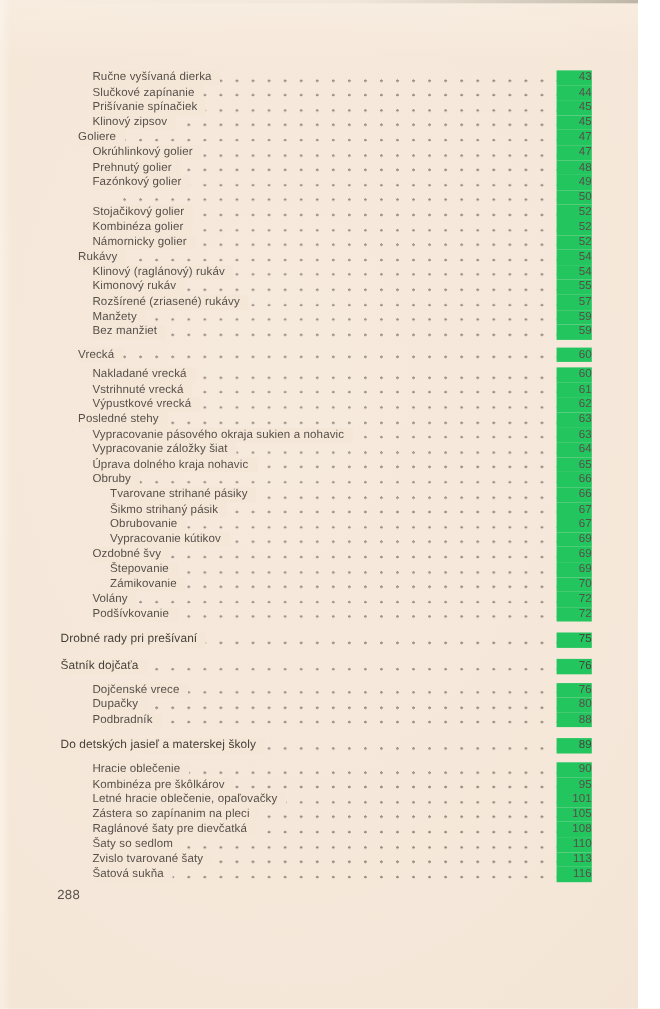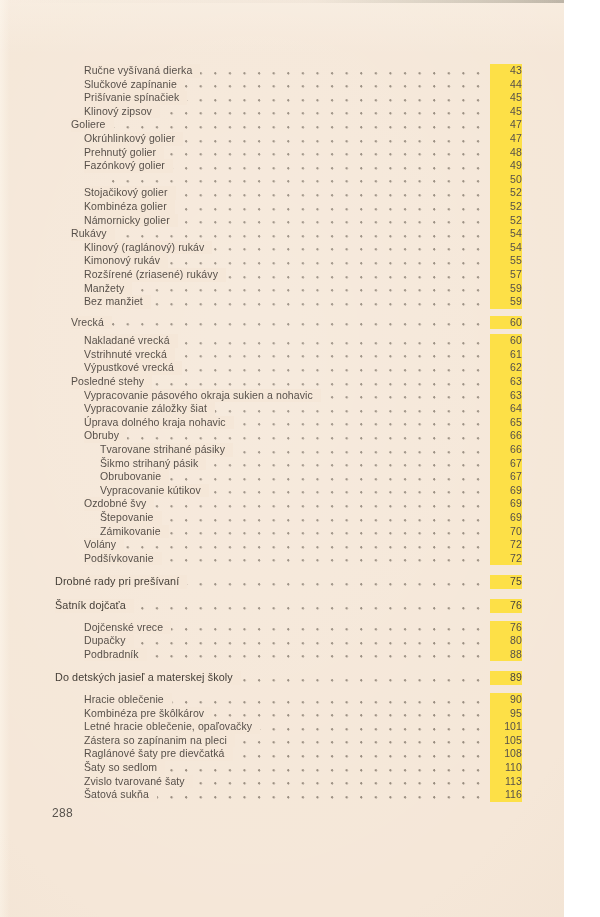--- a/index.html
+++ b/index.html
@@ -4,20 +4,21 @@
 <style>
   html,body{margin:0;padding:0;}
   body{
     width:600px;height:917px;
     font-family:"Liberation Sans","DejaVu Sans",sans-serif;
     overflow:hidden;
   }
   .page{
     position:relative;width:564px;height:917px;
     background:#f5e7d8;
+    padding-left:16px;
   }
   
   .page::after{
     content:"";position:absolute;inset:0;pointer-events:none;
     background:
       radial-gradient(130% 120% at 45% 38%, rgba(255,255,255,0.14) 0%, rgba(255,255,255,0) 55%, rgba(196,168,142,0.16) 100%),
       linear-gradient(to bottom, rgba(255,250,242,0.28) 0%, rgba(255,250,242,0) 6%);
   }
   .edge-top{
     position:absolute;top:0;left:0;right:0;height:3px;pointer-events:none;
@@ -47,21 +48,21 @@
     background:#f5e7d8;padding-right:8px;
   }
   .lvl0 .label{left:55px;}
   .lvl1 .label{left:71px;}
   .lvl2 .label{left:84px;}
   .lvl3 .label{left:100px;}
   .bold .label{font-weight:400;color:#443e37;font-size:10.8px;}
   .pagenum{
     position:absolute;right:42px;top:0;z-index:1;
     min-width:26px;text-align:right;
-    background:#fde047;padding-left:6px;
+    background:#22c55e;padding-left:6px;
   }
   .bold .pagenum{color:#4a443d;}
   .footer-num{
     position:absolute;left:52px;top:806px;
     font-size:12px;color:#55504a;letter-spacing:0.3px;
   }
 </style>
 </head>
 <body>
 

